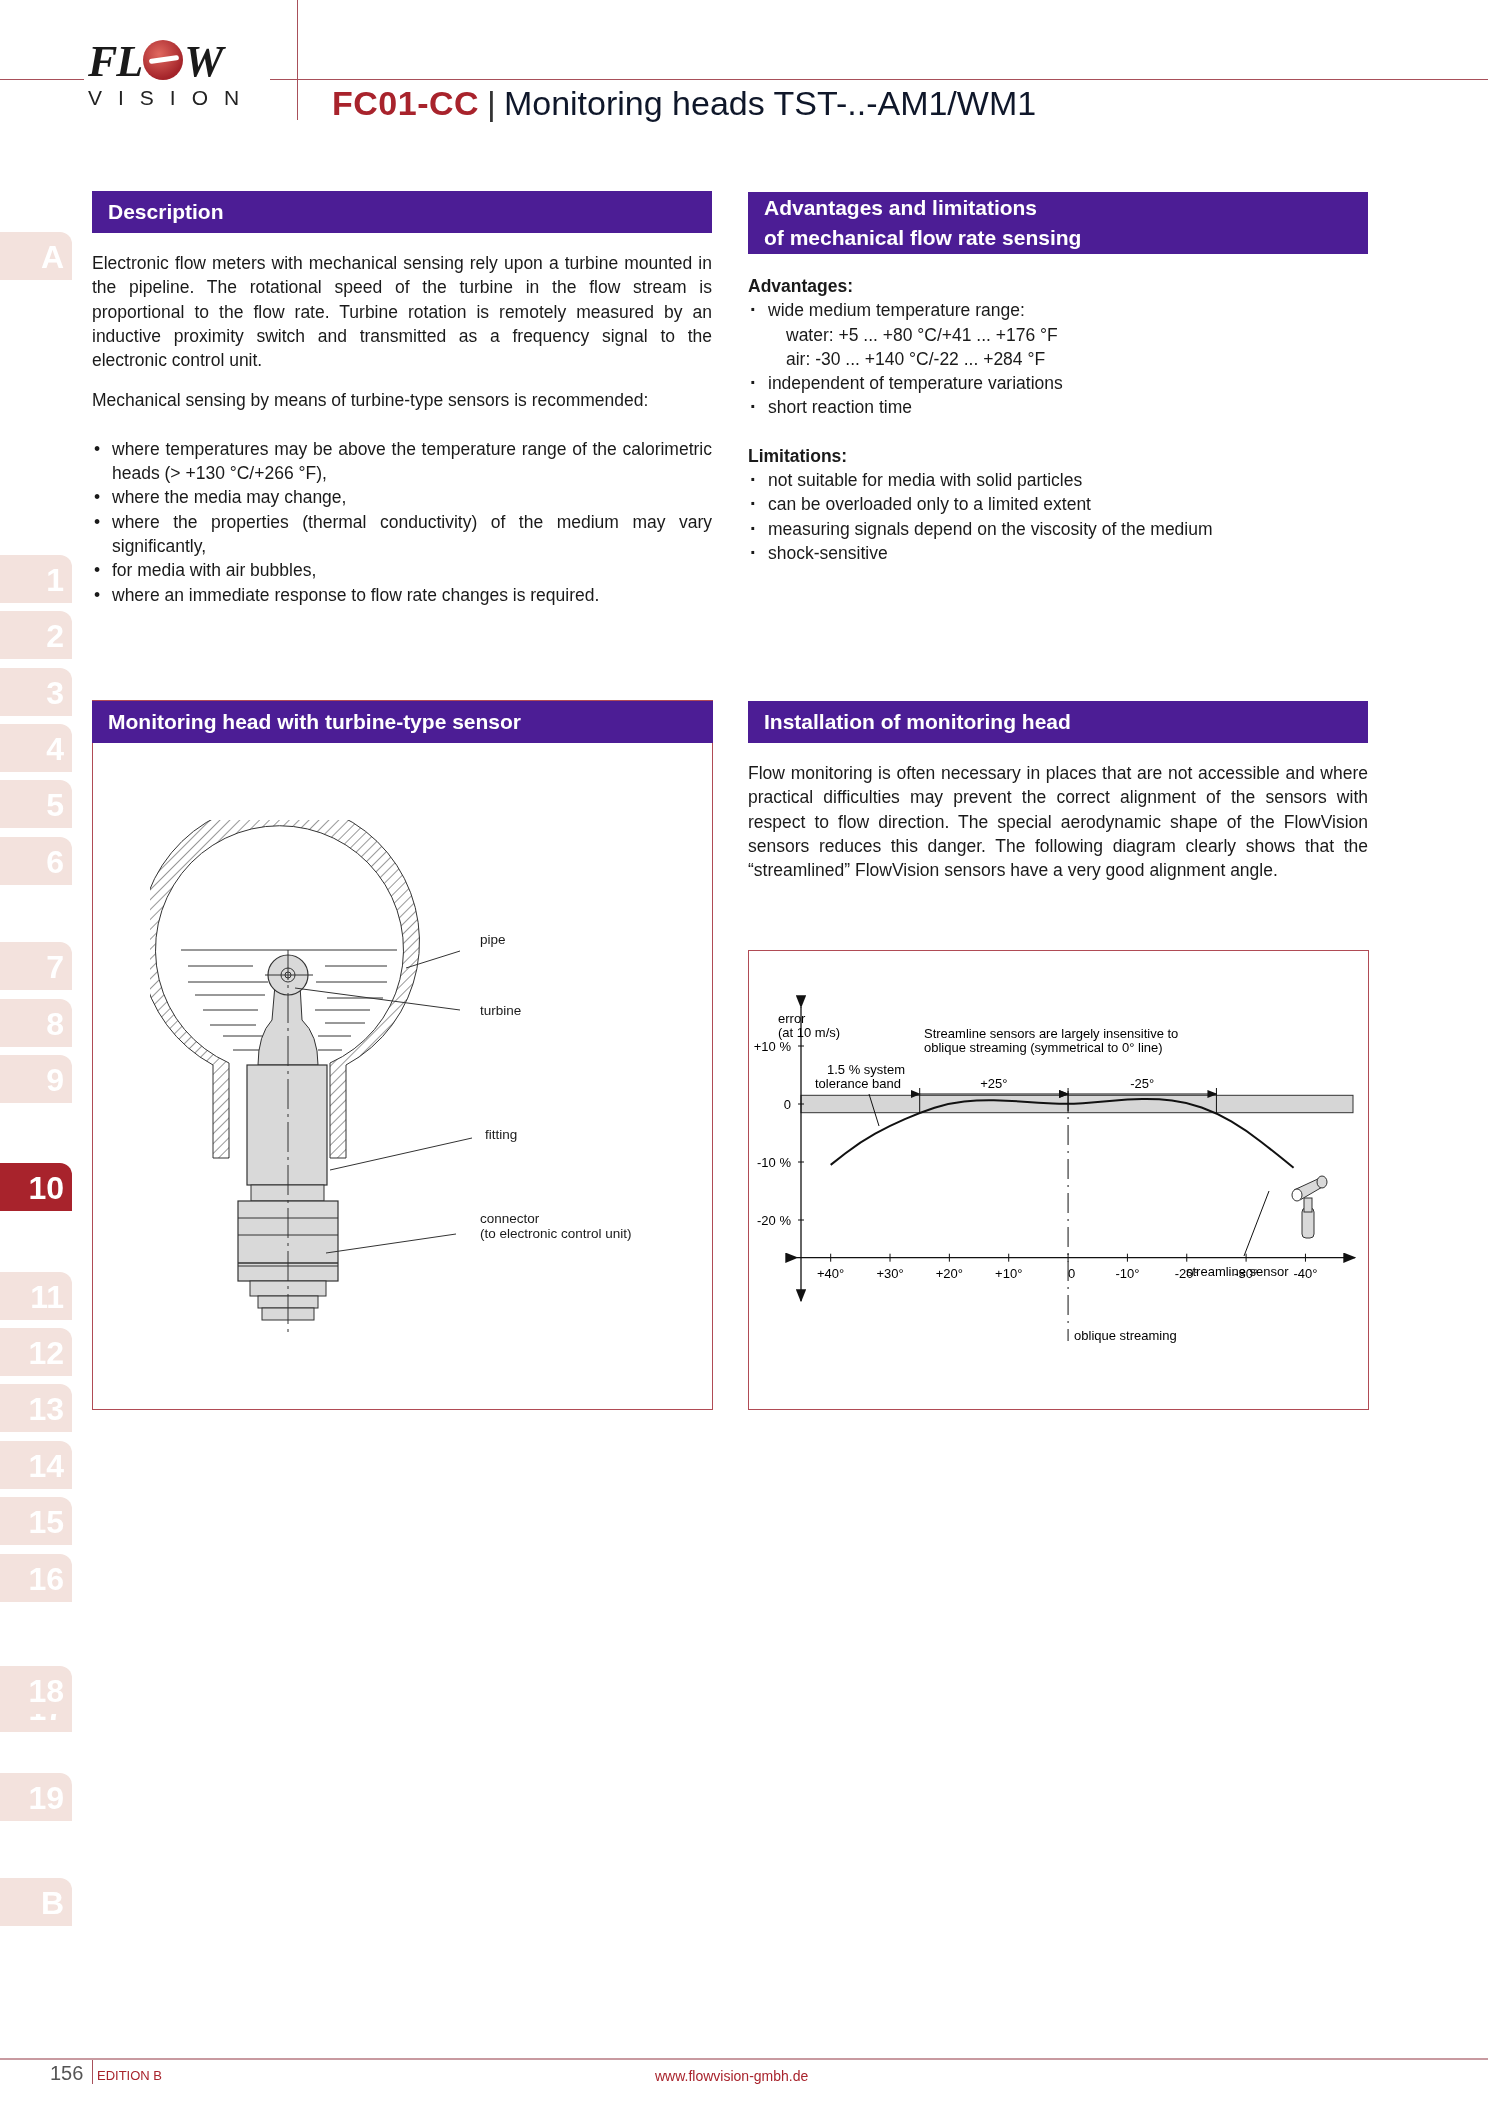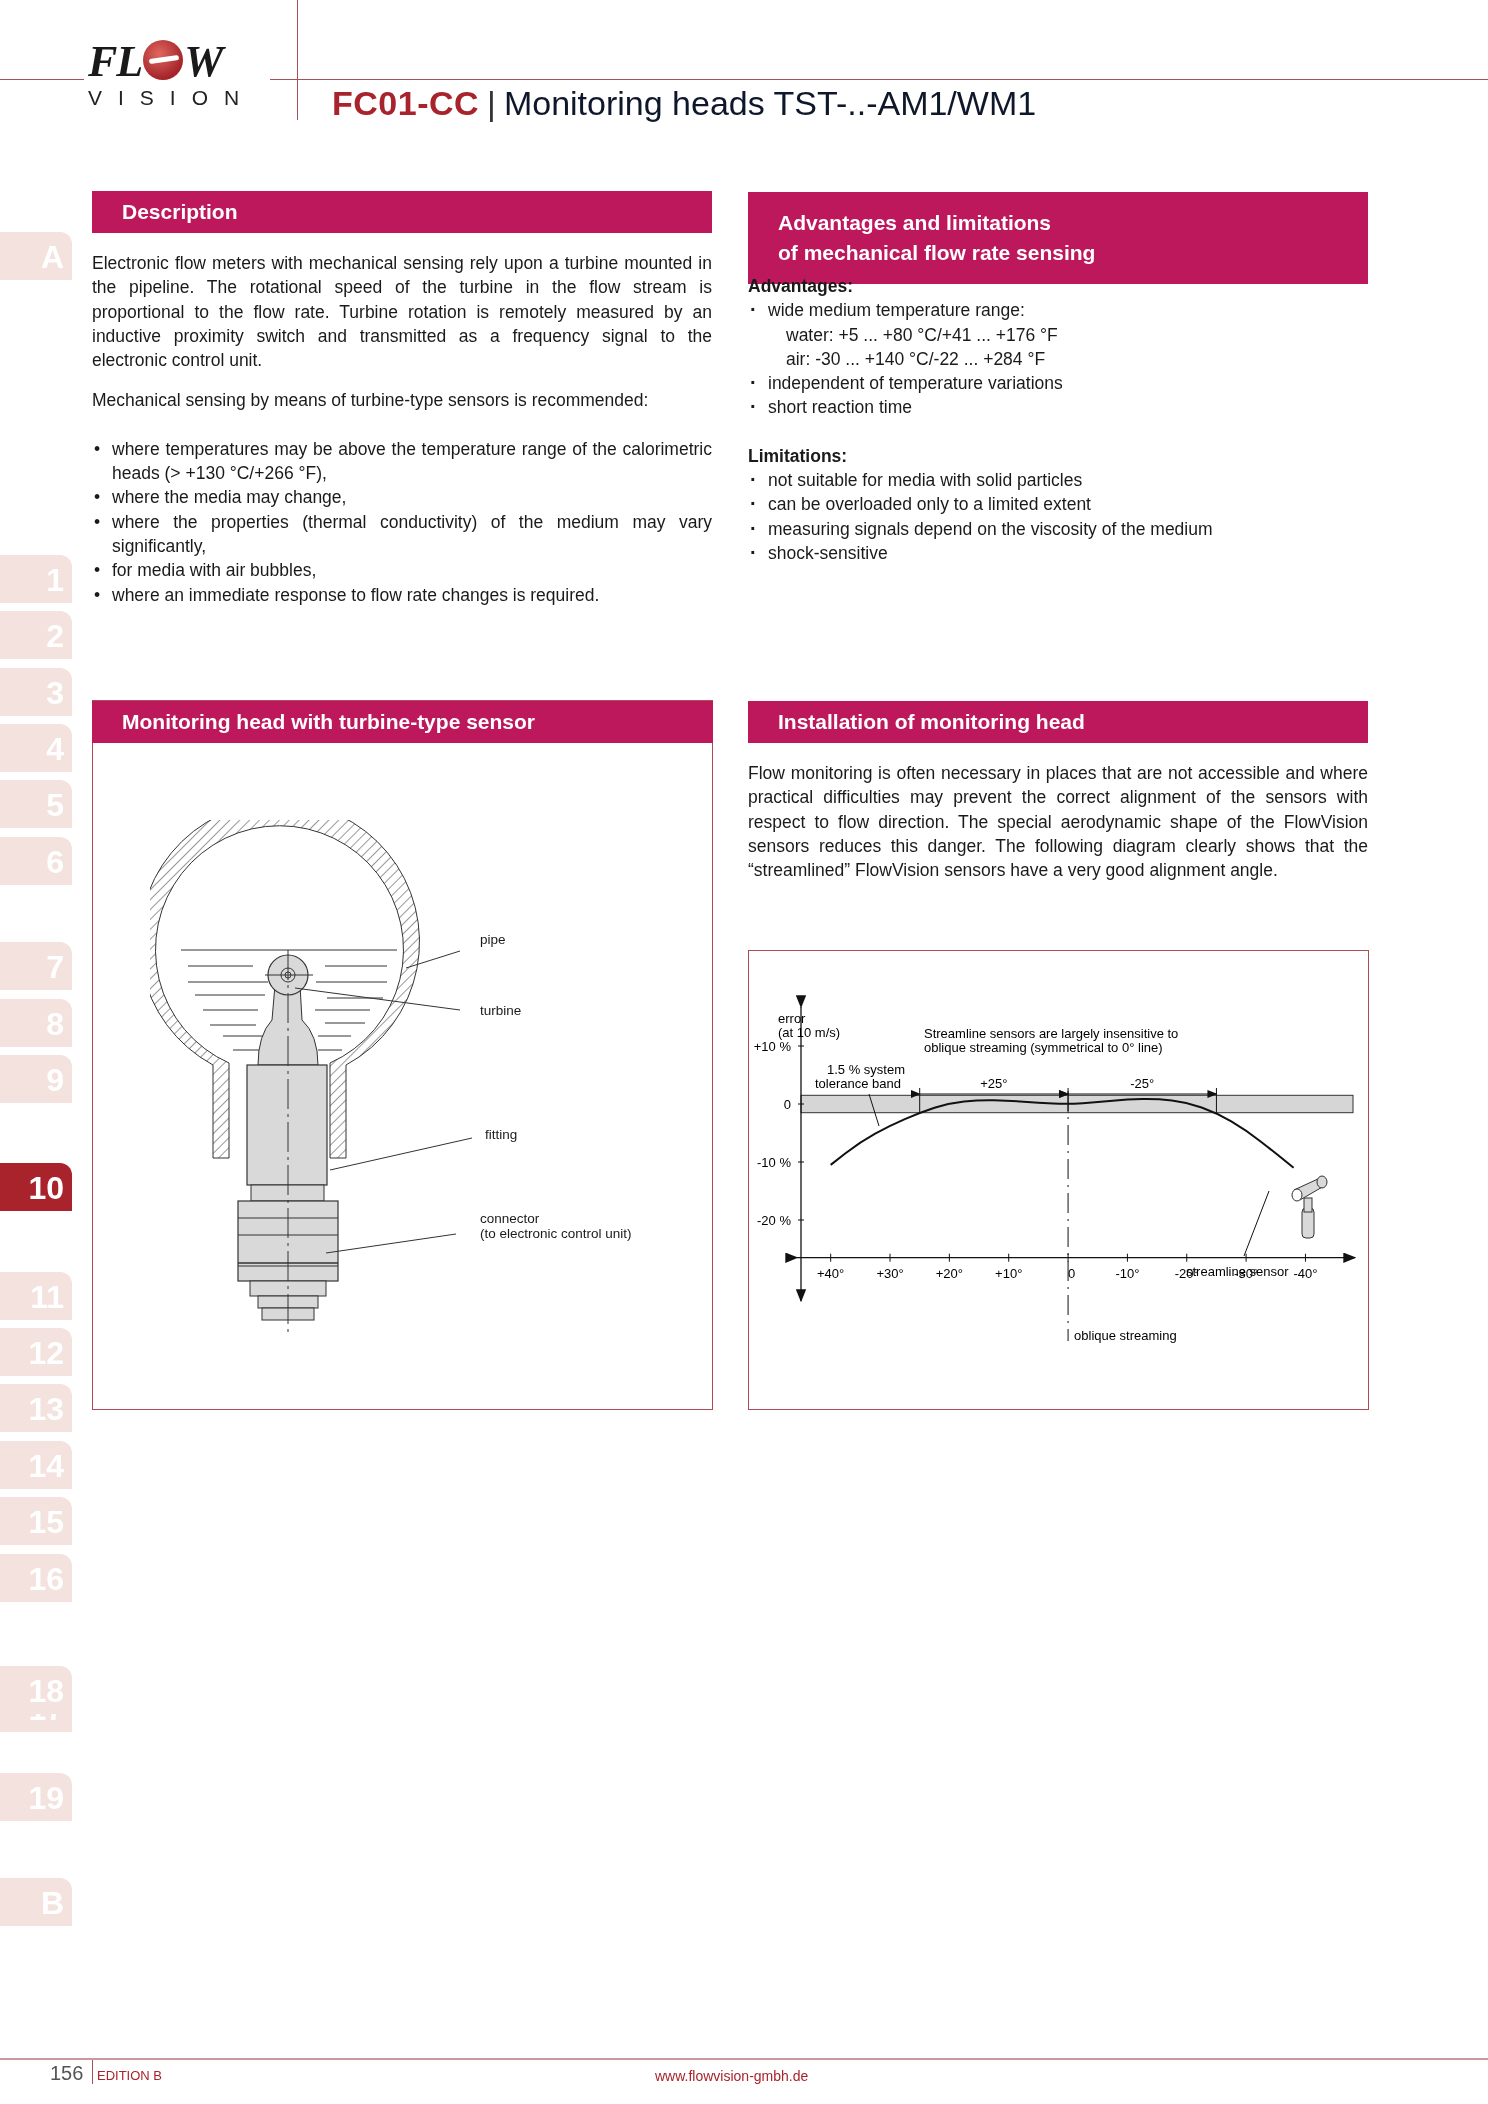--- a/index.html
+++ b/index.html
@@ -22,22 +22,22 @@
   .page-title .rest { color: #0f172a; }
 
   
   .tab { position: absolute; left: 0; width: 72px; height: 48px; background: #f3e2dd;
          border-radius: 0 12px 0 0; color: #ffffff; font-weight: 900; font-size: 32px;
          text-align: right; padding-right: 8px; box-sizing: border-box; line-height: 50px;
          font-family: "Liberation Sans", sans-serif; }
   .tab.active { background: #a8232c; color: #fff; }
 
   
-  .sec-head { position: absolute; background: #be185d; color: #fff; font-weight: bold; font-size: 21px;
-              padding: 0 30px; box-sizing: border-box; display: flex; align-items: center; }
+  .sec-head { position: absolute; background: #4c1d95; color: #fff; font-weight: bold; font-size: 21px;
+              padding: 0 16px; box-sizing: border-box; display: flex; align-items: center; }
   .sec-head.two { align-items: flex-start; flex-direction: column; justify-content: center; line-height: 30px; }
   .body-text { position: absolute; font-size: 17.5px; line-height: 24.3px; text-align: justify; color: #1a1a1a; }
   .body-text p { margin: 0; }
   ul.bul { list-style: none; margin: 0; padding: 0; }
   ul.bul li { position: relative; padding-left: 20px; }
   ul.bul li::before { content: "•"; position: absolute; left: 2px; top: 0; }
   ul.small li::before { content: "·"; font-weight: bold; font-size: 20px; left: 2px; top: -1px; }
   .subhead { font-weight: bold; }
   .indent { padding-left: 38px; }
 
@@ -97,21 +97,21 @@
   <p style="margin-top:16px;">Mechanical sensing by means of turbine-type sensors is recommended:</p>
   <ul class="bul" style="margin-top:24px; text-align:justify;">
     <li>where temperatures may be above the temperature range of the calorimetric heads (&gt; +130 °C/+266 °F),</li>
     <li>where the media may change,</li>
     <li>where the properties (thermal conductivity) of the medium may vary significantly,</li>
     <li>for media with air bubbles,</li>
     <li>where an immediate response to flow rate changes is required.</li>
   </ul>
 </div>
 
-<div class="sec-head two" style="left:748px; top:192px; width:620px; height:92px;">
+<div class="sec-head two" style="left:748px; top:192px; width:620px; height:62px;">
   <span>Advantages and limitations</span>
   <span>of mechanical flow rate sensing</span>
 </div>
 <div class="body-text" style="left:748px; top:274px; width:620px; text-align:left;">
   <div class="subhead">Advantages:</div>
   <ul class="bul small">
     <li><span>wide medium temperature range:</span>
       <div class="indent" style="padding-left:18px;">water: +5 ... +80 °C/+41 ... +176 °F</div>
       <div class="indent" style="padding-left:18px;">air: -30 ... +140 °C/-22 ... +284 °F</div>
     </li>

